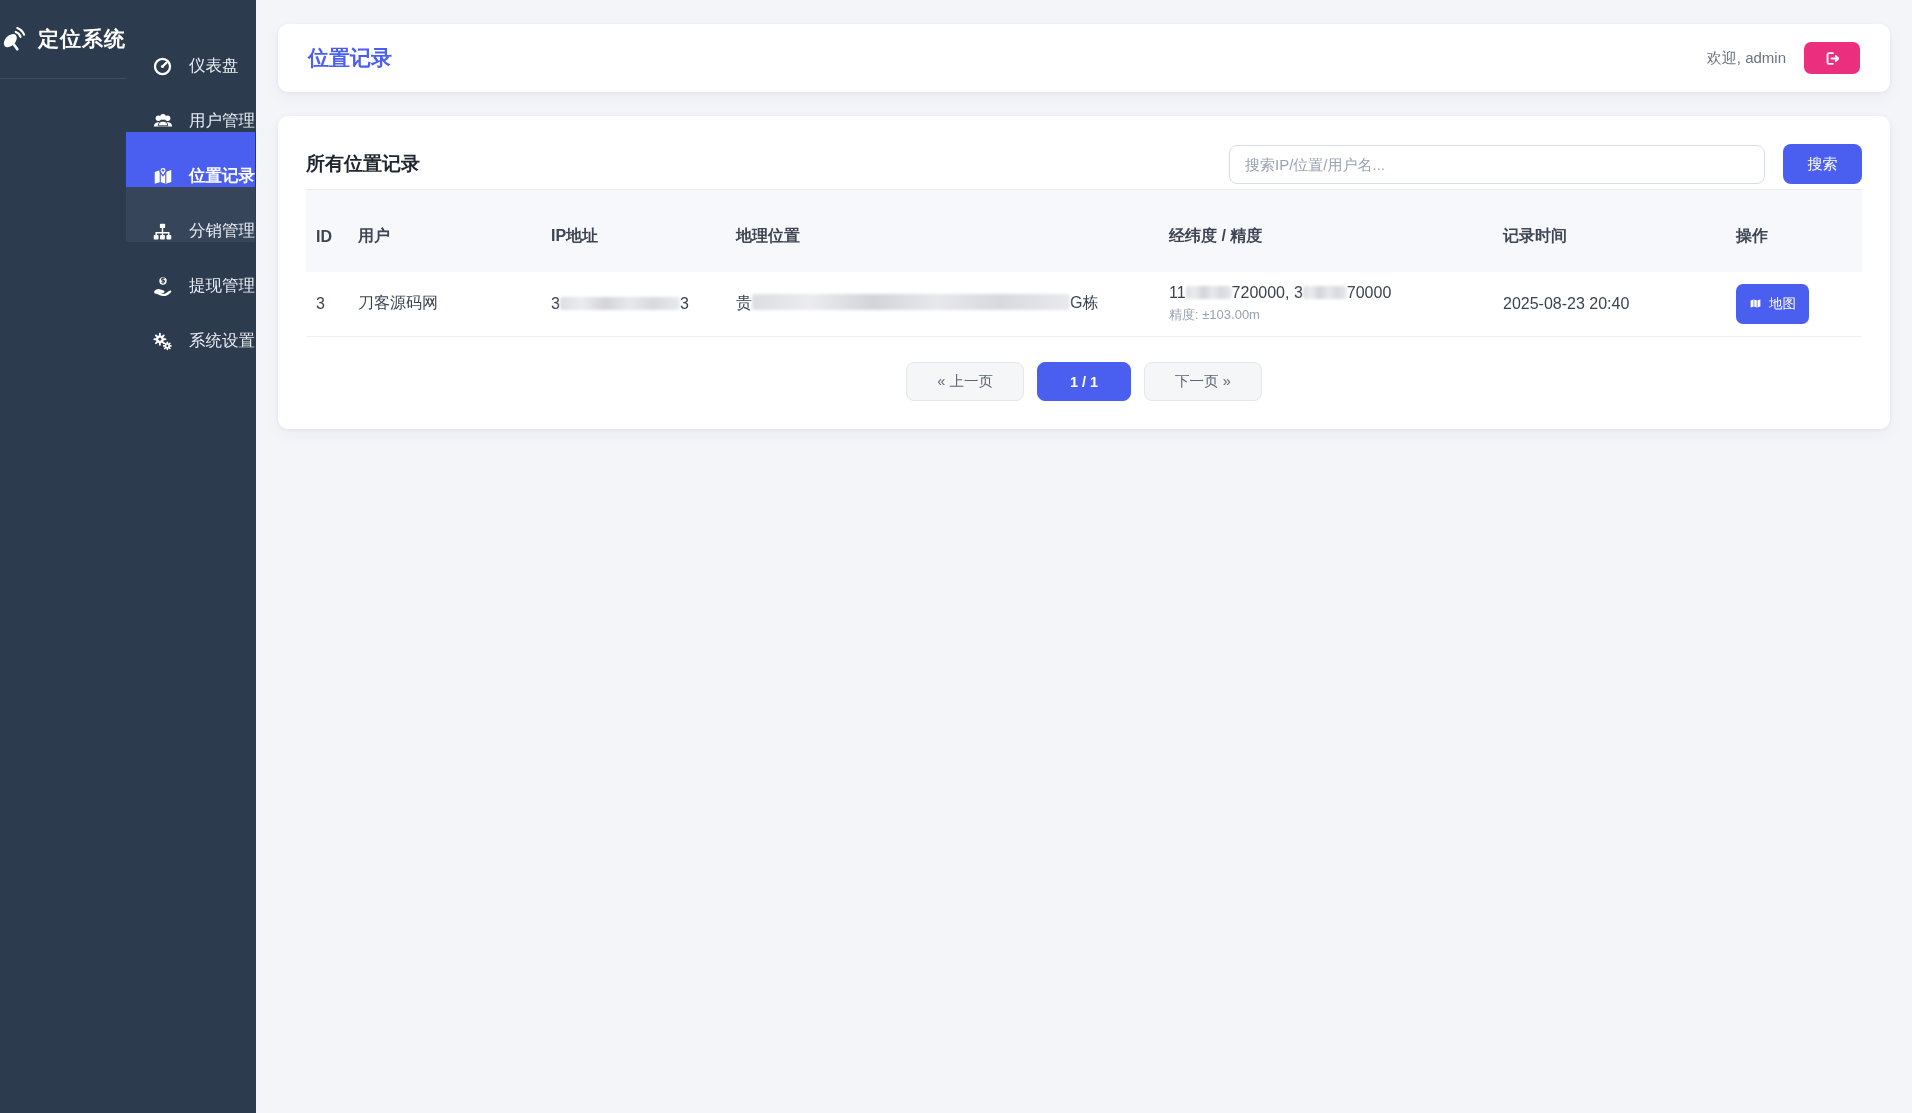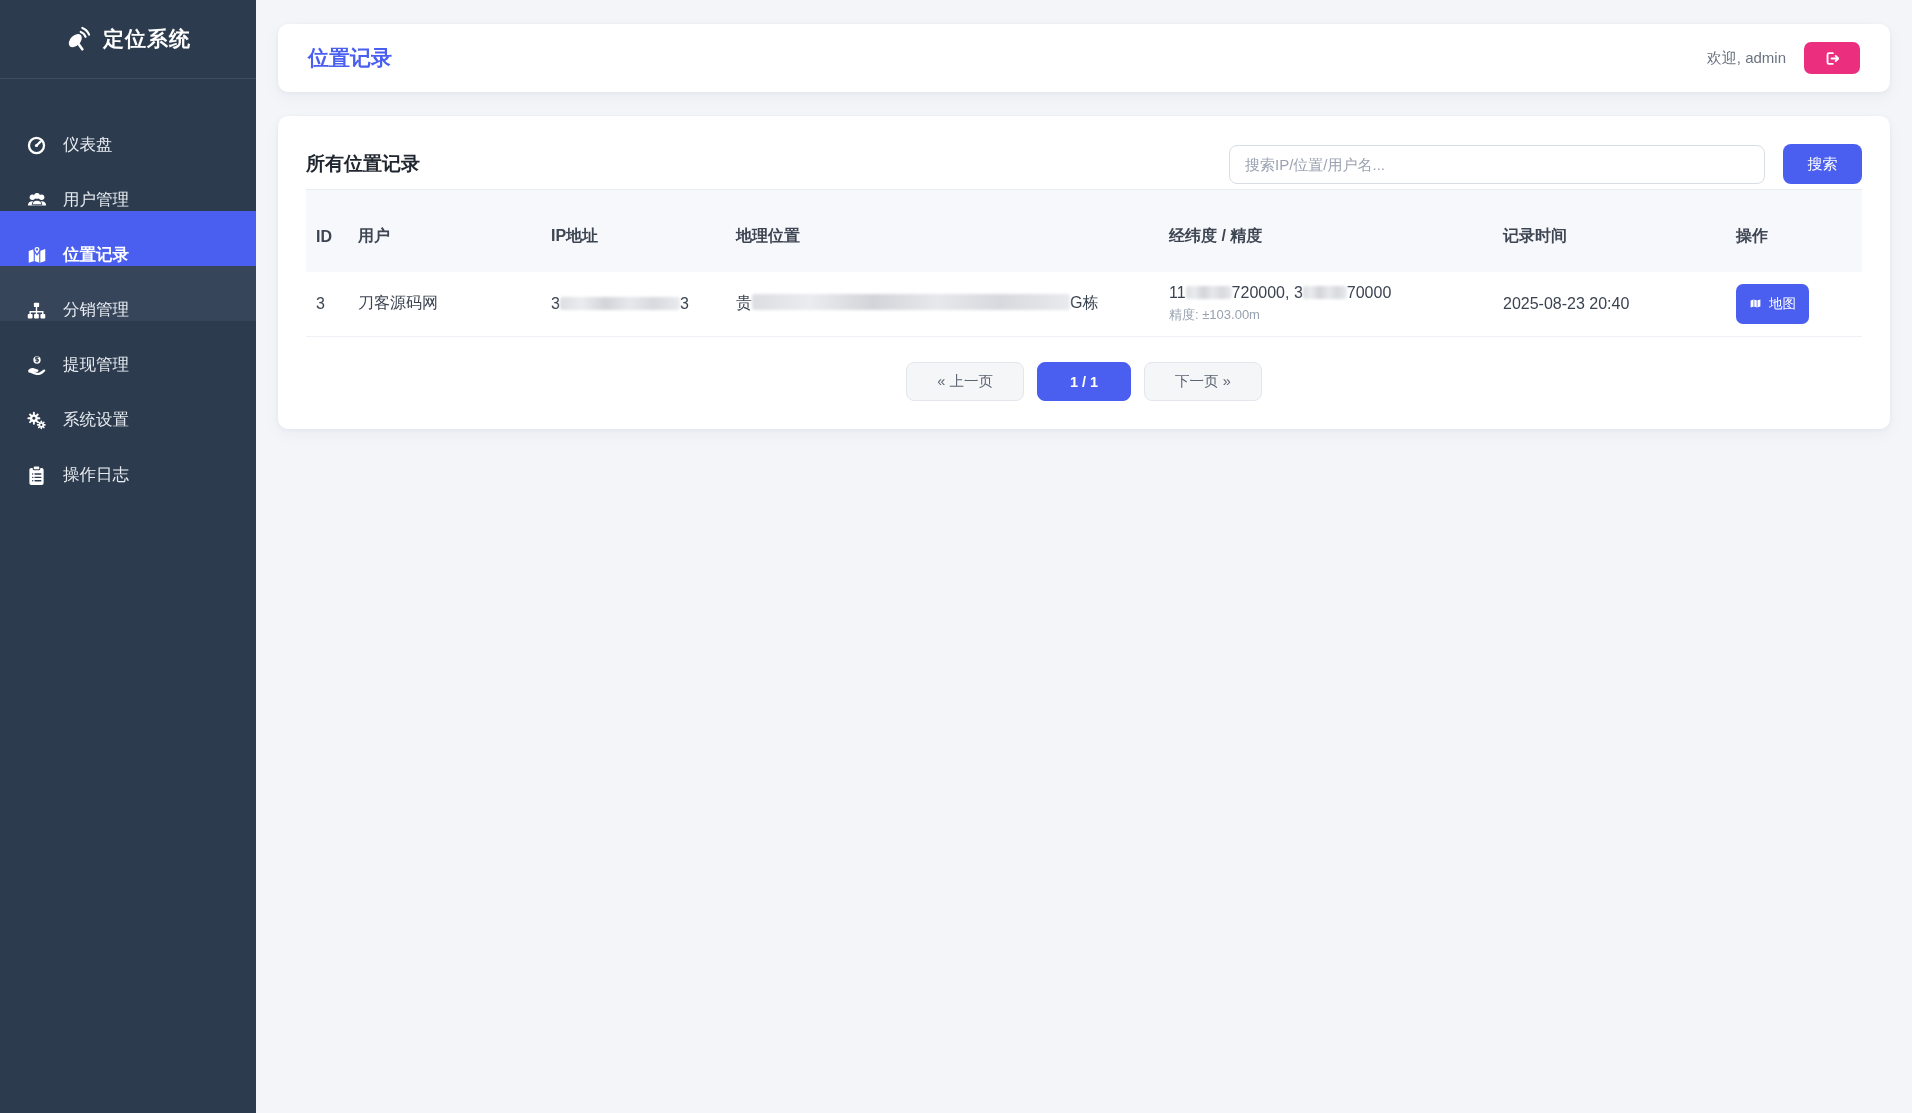--- a/index.html
+++ b/index.html
@@ -6,21 +6,21 @@
   html,body { width:1912px; height:1113px; overflow:hidden; }
   body {
     font-family:"Liberation Sans","DejaVu Sans",sans-serif;
     background:#f4f5f9; color:#3a4350;
   }
   .layout { display:flex; width:100%; height:100%; }
 
   
   .sidebar {
     width:256px; flex-shrink:0; background:#2d3b4e; color:#f2f5f8;
-    display:flex; flex-direction:column;
+    display:flex; flex-direction:row;
   }
   .logo {
     height:79px; display:flex; align-items:center; justify-content:center;
     gap:12px; border-bottom:1px solid rgba(255,255,255,.09);
     font-size:21px; font-weight:bold; letter-spacing:1px; color:#ffffff;
   }
   .menu { margin-top:22px; }
   .menu-item {
     height:55px; display:flex; align-items:flex-end; padding-left:25px; gap:15px;
     font-size:16.5px; color:#e9edf2; cursor:pointer; user-select:none;
@@ -214,37 +214,20 @@
               <line x1="14.5" y1="14" x2="20.5" y2="20"></line>
               <line x1="20.5" y1="14" x2="14.5" y2="20"></line>
             </g>
             <circle cx="17.5" cy="17" r="3" fill="#fff"></circle>
             <circle cx="17.5" cy="17" r="1.2" fill="#2d3b4e"></circle>
           </svg>
         </span>
         <span>系统设置</span>
       </div>
 
-      <div class="menu-item">
-        <span class="ico">
-          <svg width="19" height="21" viewBox="0 0 20 22">
-            <rect x="2.5" y="3" width="15" height="18" rx="2" fill="#fff"></rect>
-            <rect x="6.5" y="1" width="7" height="4" rx="1.2" fill="#fff" stroke="#2d3b4e" stroke-width="1.1"></rect>
-            <g stroke="#2d3b4e" stroke-width="1.5" stroke-linecap="round">
-              <line x1="6" y1="9.5" x2="6" y2="9.5"></line>
-              <line x1="8.5" y1="9.5" x2="14.5" y2="9.5"></line>
-              <line x1="6" y1="13" x2="6" y2="13"></line>
-              <line x1="8.5" y1="13" x2="14.5" y2="13"></line>
-              <line x1="6" y1="16.5" x2="6" y2="16.5"></line>
-              <line x1="8.5" y1="16.5" x2="14.5" y2="16.5"></line>
-            </g>
-          </svg>
-        </span>
-        <span>操作日志</span>
-      </div>
 
     </nav>
   </aside>
 
   <div class="main">
 
     <header class="card topbar">
       <div class="topbar-title">位置记录</div>
       <div class="topbar-right">
         <span class="welcome">欢迎, admin</span>

